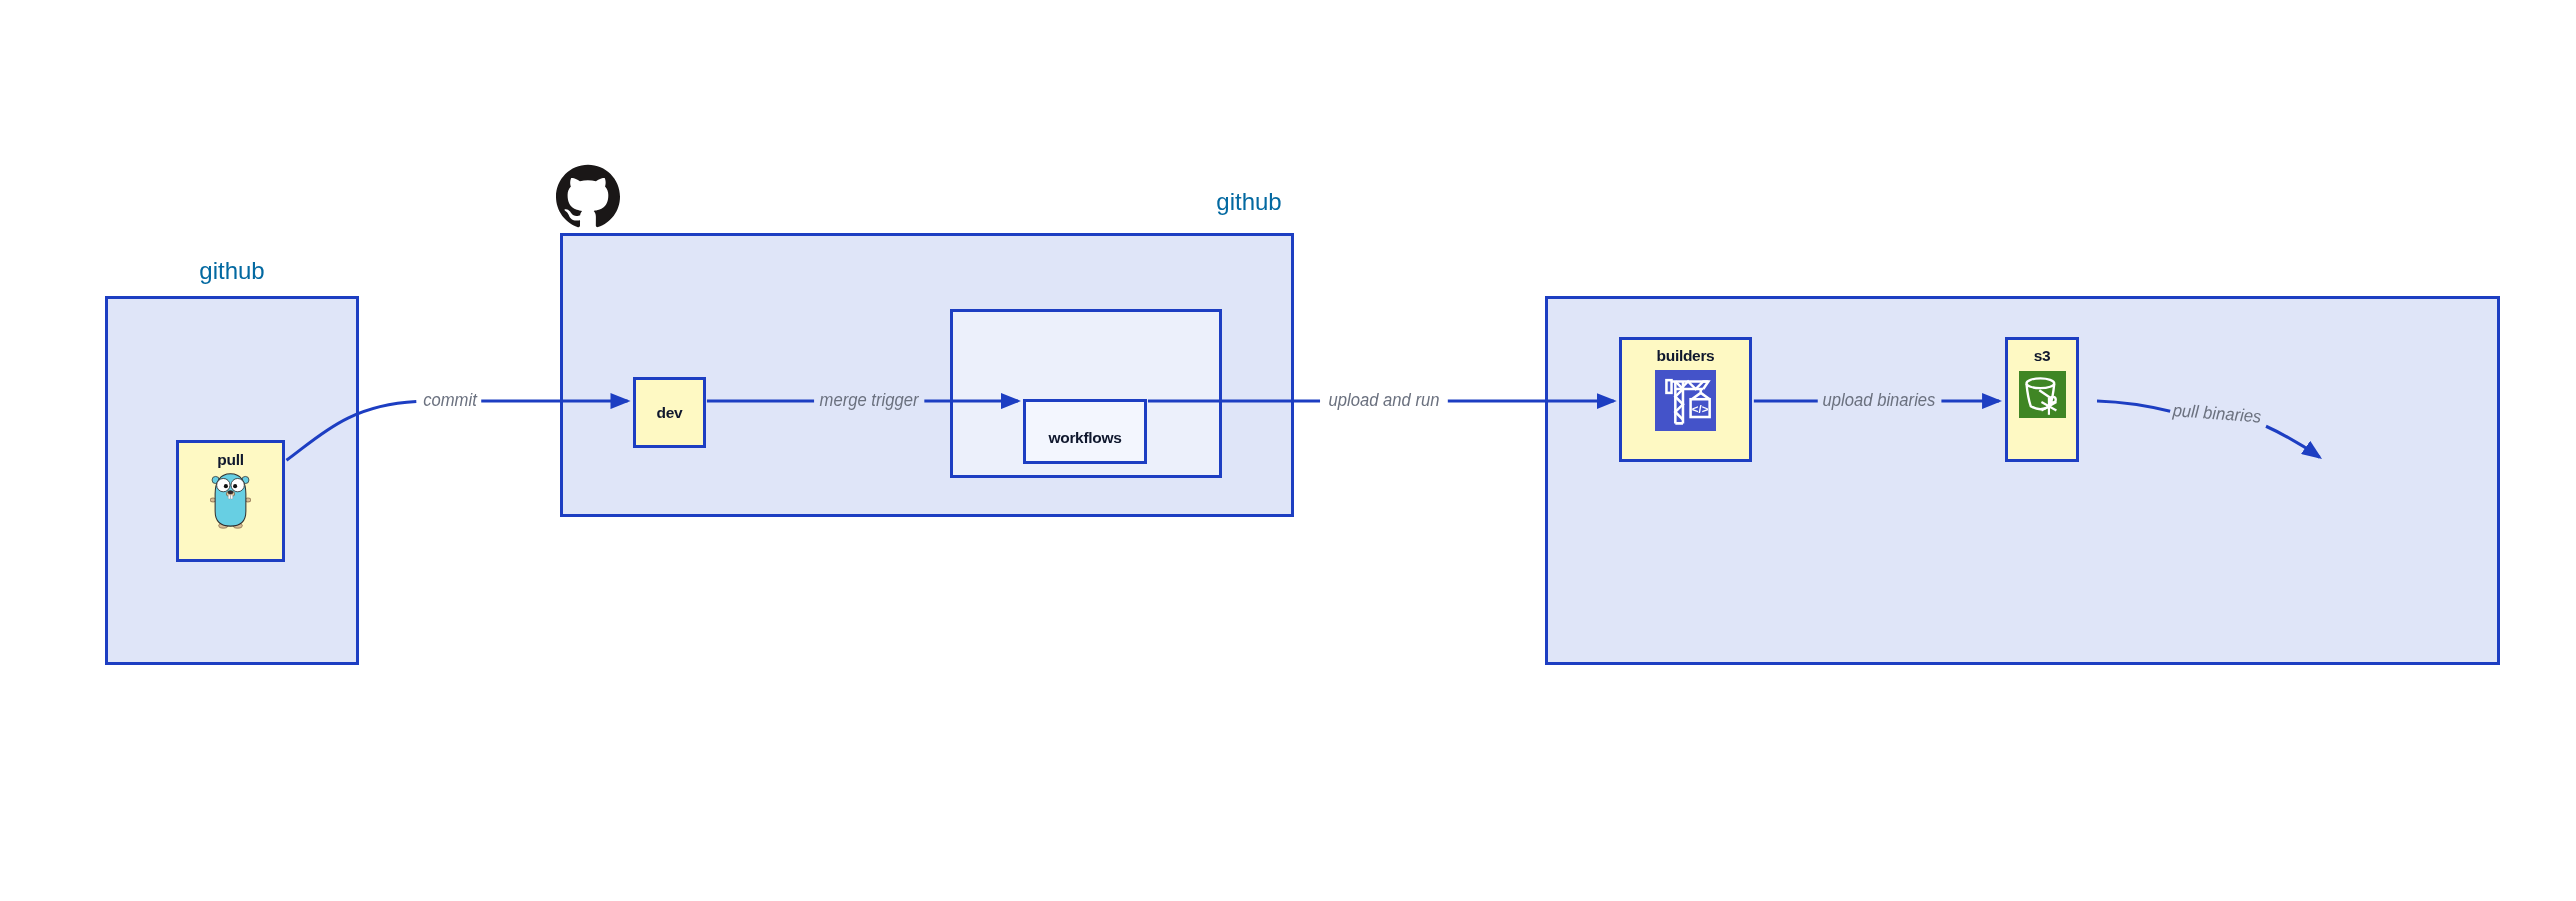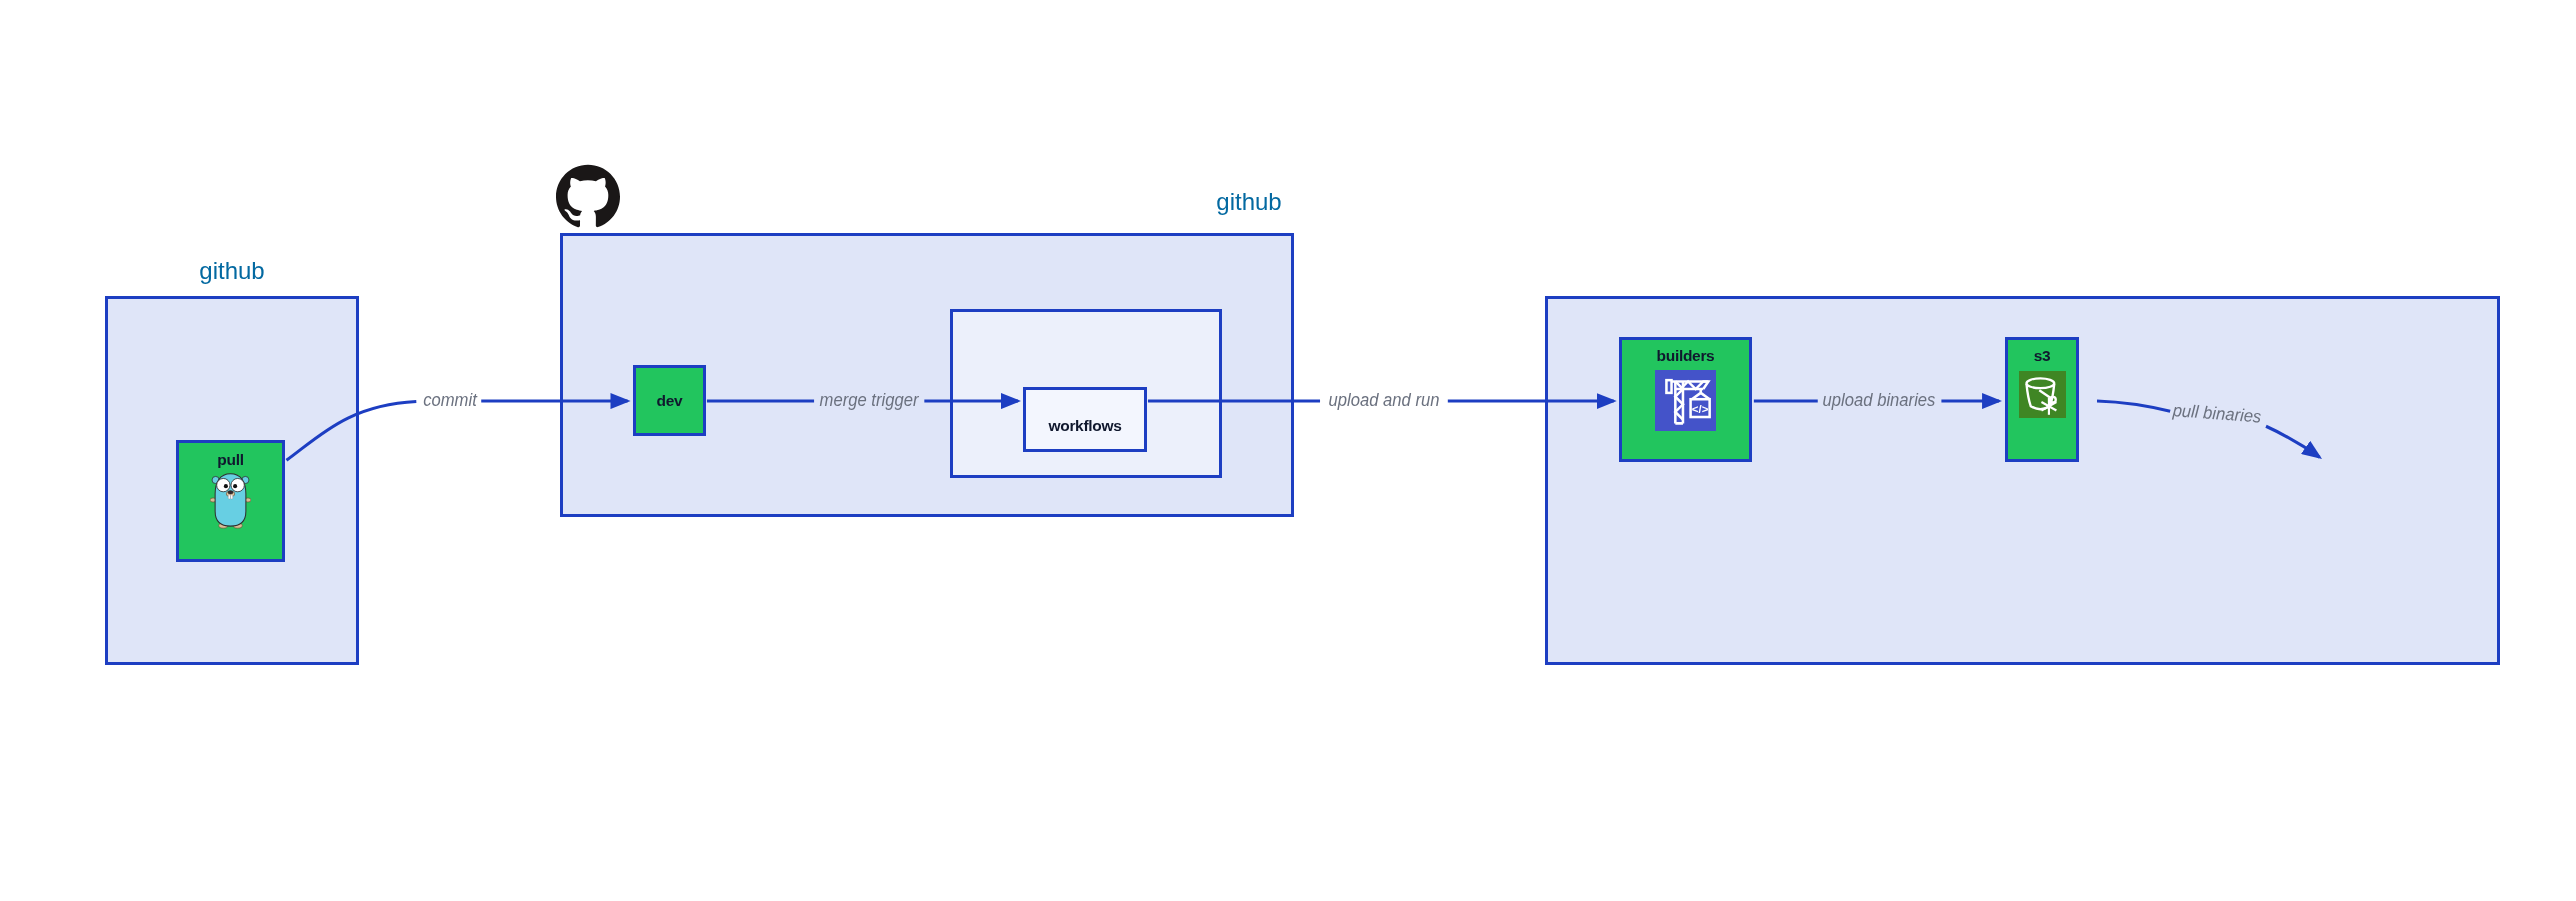--- a/index.html
+++ b/index.html
@@ -1,22 +1,22 @@
 <!DOCTYPE html>
 <html style="font-size:8.2px"><head>
 <meta charset="utf-8">
 <style>
   html,body{margin:0;padding:0;background:#ffffff;}
   .canvas{position:relative;width:2604px;height:902px;background:#ffffff;overflow:hidden;
           font-family:"Liberation Sans","DejaVu Sans",sans-serif;}
   .box{position:absolute;box-sizing:border-box;border:3.1px solid #1d3ec2;}
   .group{background:#dfe5f8;}
   .subgroup{background:#ecf0fb;}
-  .node{background:#22c55e;display:flex;flex-direction:column;align-items:center;}
-  .node.center{justify-content:center;}
+  .node{background:#fef9c3;display:flex;flex-direction:column;align-items:center;}
+  .node.center{justify-content:center;margin-top:12px;}
   .node.wf{background:#f3f6fe;}
   .glabel{position:absolute;text-align:center;font-size:24px;line-height:1.1;color:#0369a1;
           letter-spacing:0px;}
   .nlabel{font-size:15.5px;font-weight:700;color:#10182e;letter-spacing:-0.3px;line-height:1.15;}
   .pad-top{padding-top:7.2px;}
   .elabel{position:absolute;font-size:17.5px;font-style:italic;color:#6b717f;white-space:nowrap;
           transform:translate(-50%,-50%) scaleX(0.95);line-height:1;}
   .elabel.tilt{transform:translate(-50%,-50%) scaleX(0.95) rotate(4deg);}
   .arrows{position:absolute;left:0;top:0;z-index:30;pointer-events:none;}
   .iconbox{display:flex;align-items:center;justify-content:center;}

